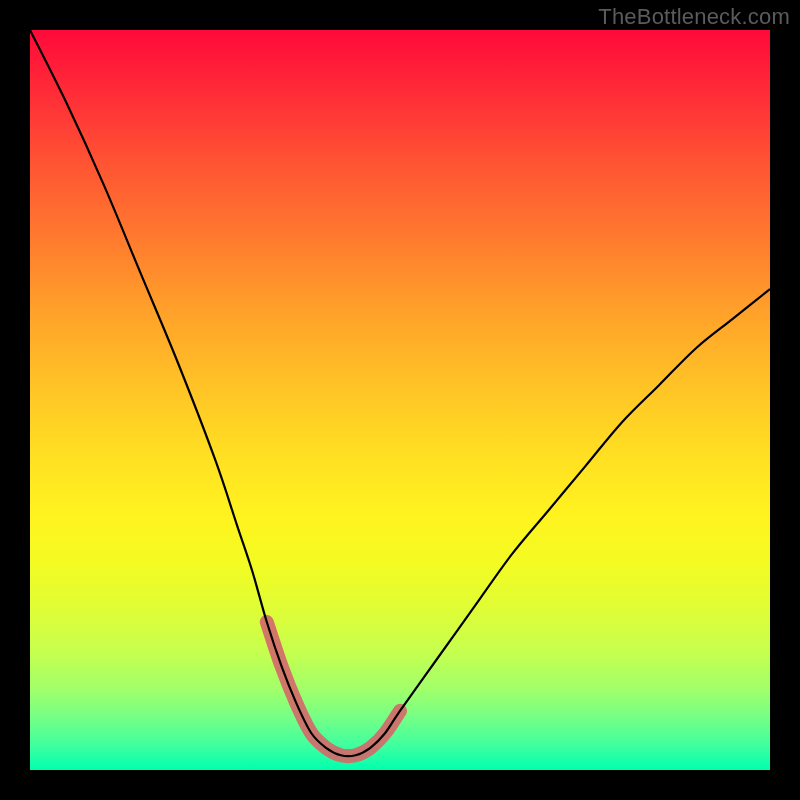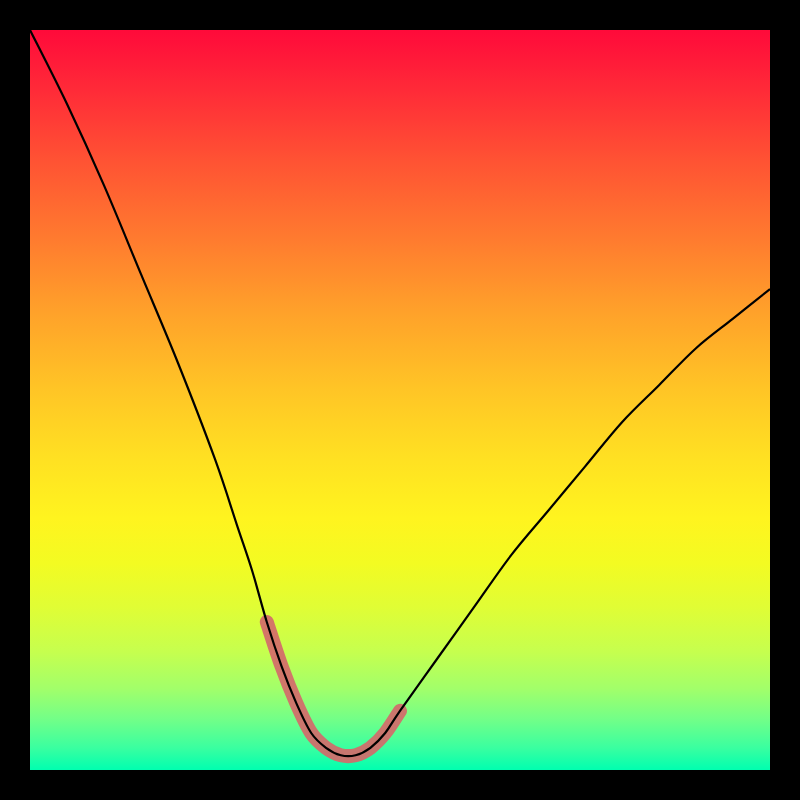--- a/index.html
+++ b/index.html
@@ -74,20 +74,21 @@
   .maincurve {
     stroke: #000;
     stroke-width: 2.2;
     fill: none;
   }
 </style>
 </head>
 <body>
 
 <div class="frame">
+  <div class="watermark">TheBottleneck.com</div>
 
   <div class="plot">
     <div class="gradient"></div>
     <svg class="curve-svg" viewBox="0 0 740 740" preserveAspectRatio="none">
       <path id="highlight-path" class="highlight" d="M 236.8,592 C 239.26666666666668,599.4 246.66666666666669,622.8333333333333 251.60000000000002,636.4 C 256.53333333333336,649.9666666666667 261.46666666666664,662.3 266.4,673.4 C 271.3333333333333,684.5 276.26666666666665,695.6 281.2,703 C 286.1333333333333,710.4 291.06666666666666,714.0999999999999 296,717.8 C 300.93333333333334,721.5 305.8666666666667,723.9666666666667 310.8,725.2 C 315.73333333333335,726.4333333333334 320.6666666666667,726.4333333333334 325.6,725.2 C 330.53333333333336,723.9666666666667 335.4666666666667,721.5 340.40000000000003,717.8 C 345.33333333333337,714.0999999999999 350.26666666666665,709.1666666666666 355.2,703 C 360.1333333333333,696.8333333333334 367.5333333333333,684.5 370,680.8"></path>
       <path id="curve-path" class="maincurve" d="M 0,0 C 6.166666666666667,12.333333333333334 24.666666666666664,48.10000000000001 37,74 C 49.333333333333336,99.89999999999999 61.666666666666664,127.03333333333332 74,155.39999999999998 C 86.33333333333333,183.76666666666665 98.66666666666667,214.6 111,244.2 C 123.33333333333333,273.79999999999995 135.66666666666666,302.16666666666663 148,332.99999999999994 C 160.33333333333334,363.83333333333326 175.13333333333333,402.06666666666666 185,429.2 C 194.86666666666667,456.3333333333333 201.03333333333336,477.29999999999995 207.20000000000002,495.79999999999995 C 213.36666666666667,514.3 217.06666666666666,524.1666666666667 222,540.2 C 226.93333333333334,556.2333333333333 231.86666666666667,575.9666666666667 236.8,592 C 241.73333333333335,608.0333333333333 246.66666666666669,622.8333333333333 251.60000000000002,636.4 C 256.53333333333336,649.9666666666667 261.46666666666664,662.3 266.4,673.4 C 271.3333333333333,684.5 276.26666666666665,695.6 281.2,703 C 286.1333333333333,710.4 291.06666666666666,714.0999999999999 296,717.8 C 300.93333333333334,721.5 305.8666666666667,723.9666666666667 310.8,725.2 C 315.73333333333335,726.4333333333334 320.6666666666667,726.4333333333334 325.6,725.2 C 330.53333333333336,723.9666666666667 335.4666666666667,721.5 340.40000000000003,717.8 C 345.33333333333337,714.0999999999999 350.26666666666665,709.1666666666666 355.2,703 C 360.1333333333333,696.8333333333334 361.3666666666667,693.1333333333333 370,680.8 C 378.6333333333333,668.4666666666666 394.66666666666674,646.2666666666667 407.00000000000006,629 C 419.33333333333337,611.7333333333333 431.6666666666667,594.4666666666667 444,577.2 C 456.3333333333333,559.9333333333334 468.6666666666667,541.4333333333333 481,525.4 C 493.3333333333333,509.3666666666666 505.6666666666667,495.8 518,481 C 530.3333333333334,466.2 542.6666666666666,451.40000000000003 555,436.6 C 567.3333333333334,421.8 579.6666666666666,405.7666666666667 592,392.20000000000005 C 604.3333333333334,378.6333333333334 616.6666666666666,367.5333333333333 629,355.2 C 641.3333333333334,342.8666666666667 653.6666666666666,329.30000000000007 666,318.20000000000005 C 678.3333333333334,307.1 690.6666666666666,298.4666666666667 703,288.6 C 715.3333333333334,278.73333333333335 733.8333333333334,263.93333333333334 740,259"></path>
     </svg>
   </div>
 </div>
 

